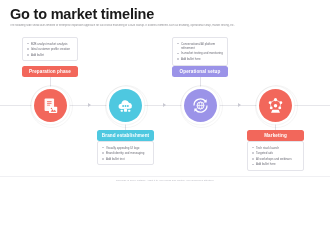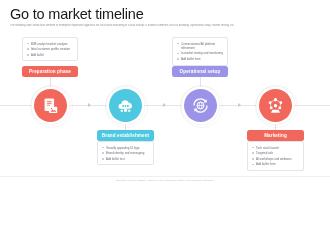--- a/index.html
+++ b/index.html
@@ -7,21 +7,21 @@
     width:330px;height:186px;overflow:hidden;
     background:#ffffff;
     font-family:"Liberation Sans", sans-serif;
     -webkit-font-smoothing:antialiased;
   }
   .slide{position:relative;width:330px;height:186px;}
 
   
   .title{
     position:absolute;left:10px;top:6px;
-    font-size:14.5px;font-weight:normal;color:#1a1a1a;
+    font-size:14.5px;font-weight:bold;color:#1a1a1a;
     letter-spacing:-0.2px;line-height:16px;
   }
   .subtitle{
     position:absolute;left:10px;top:24px;width:312px;
     font-size:2.6px;color:#8e8e93;line-height:4px;
     letter-spacing:0.02px;
     white-space:nowrap;overflow:hidden;
   }
 
   

